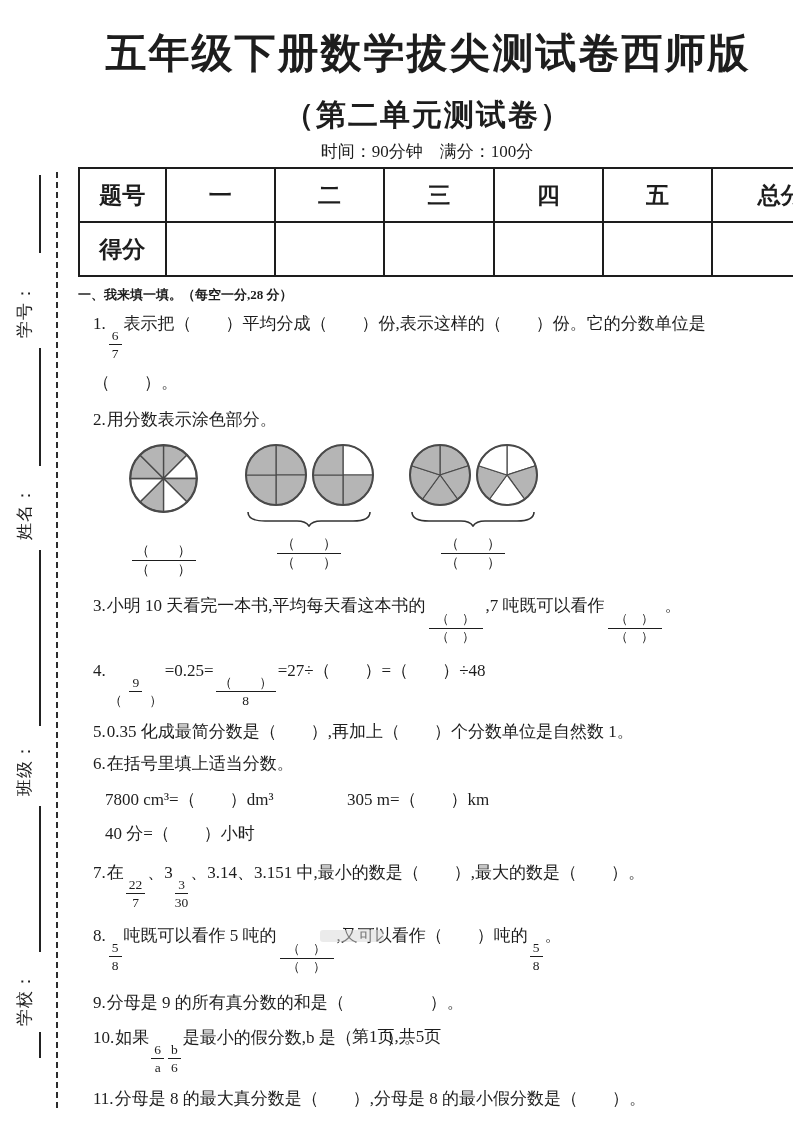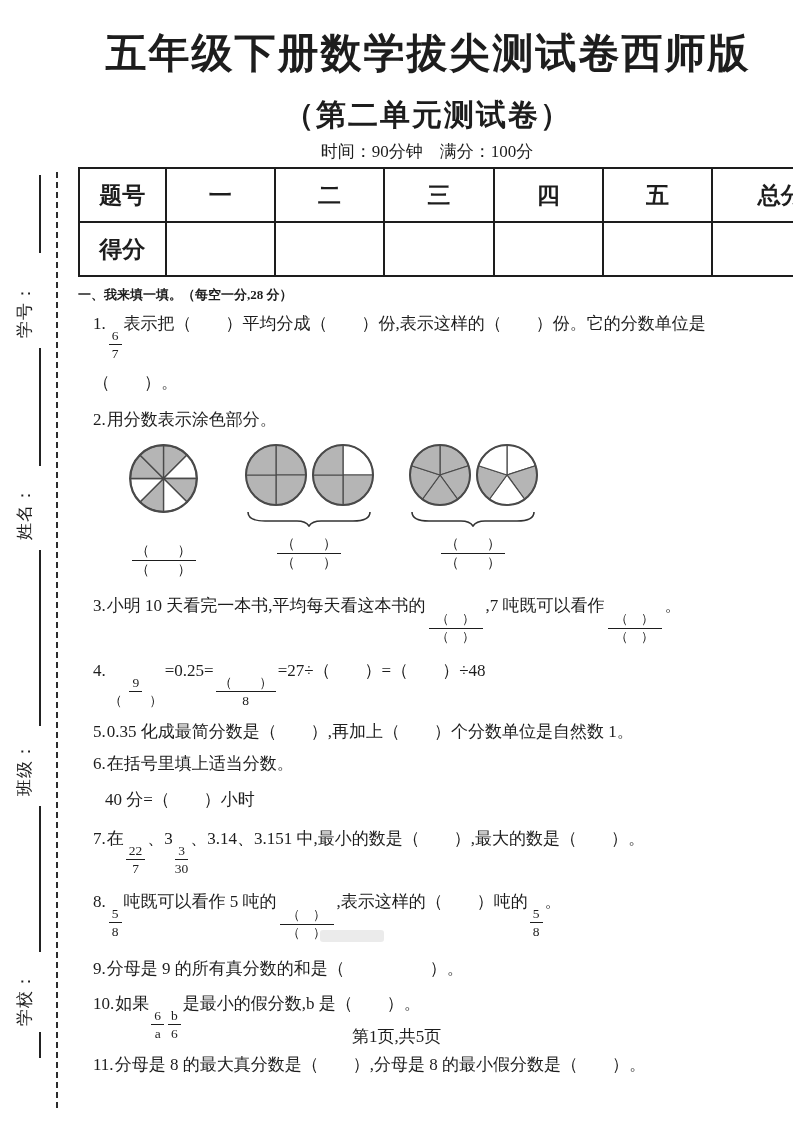--- a/index.html
+++ b/index.html
@@ -224,41 +224,45 @@
     </div>
 
     <div class="qline indent" style="margin-top:12px">
       <span class="no">5.</span><span>0.35 化成最简分数是（　　）,再加上（　　）个分数单位是自然数 1。</span>
     </div>
 
     <div class="qline indent" style="margin-top:8px">
       <span class="no">6.</span><span>在括号里填上适当分数。</span>
     </div>
     <div class="unit-row">
+      <span class="cell1">7800 cm³=（　　）dm³</span>
+      <span>305 m=（　　）km</span>
+    </div>
+    <div class="unit-row">
       <span class="cell1">40 分=（　　）小时</span>
     </div>
 
     <div class="qline indent" style="margin-top:16px">
       <span class="no">7.</span><span>在</span><span class="fr">
           <span class="n">22</span>
           <span class="d">7</span>
         </span><span>、3</span><span class="fr">
           <span class="n">3</span>
           <span class="d">30</span>
         </span><span>、3.14、3.151 中,最小的数是（　　）,最大的数是（　　）。</span>
     </div>
 
     <div class="qline indent" style="margin-top:14px">
       <span class="no">8.</span><span class="fr">
           <span class="n">5</span>
           <span class="d">8</span>
         </span><span>吨既可以看作 5 吨的</span><span class="bfr">
           <span class="n">（　）</span>
           <span class="d">（　）</span>
-        </span><span>,表示这样的（　　）吨的</span><span class="fr">
+        </span><span>,又可以看作（　　）吨的</span><span class="fr">
           <span class="n">5</span>
           <span class="d">8</span>
         </span><span>。</span>
     </div>
 
     <div class="qline indent" style="margin-top:16px">
       <span class="no">9.</span><span>分母是 9 的所有真分数的和是（　　　　　）。</span>
     </div>
 
     <div class="qline indent" style="margin-top:10px">

